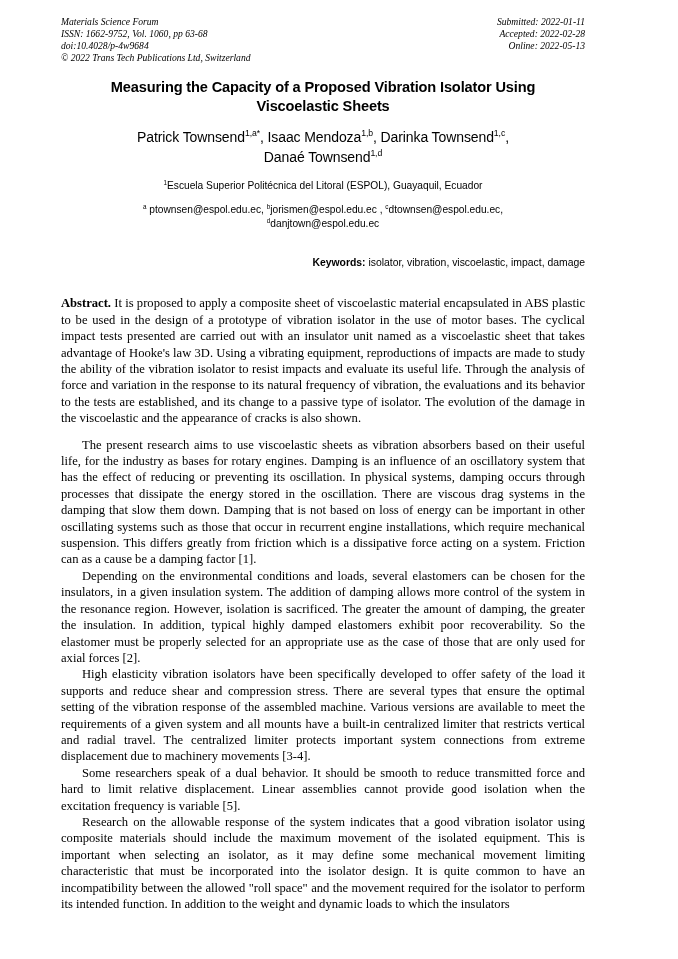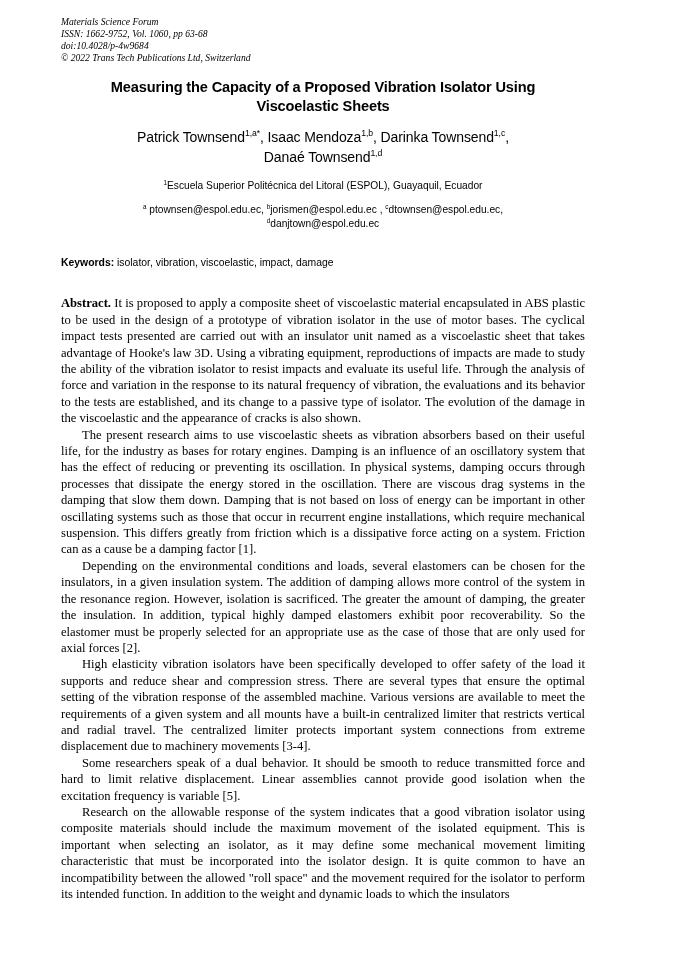--- a/index.html
+++ b/index.html
@@ -91,20 +91,21 @@
     line-height: 13.5px;
   }
   .email-line { display: block; }
 
   
   .keywords-block {
     margin-top: 26px;
     font-family: "Liberation Sans", sans-serif;
     font-size: 10.4px;
     line-height: 14px;
+    text-align: right;
   }
   .keywords-label { font-weight: bold; }
 
   
   .abstract-block {
     margin-top: 25px;
     font-family: "Liberation Serif", serif;
     font-size: 12.6px;
     line-height: 16.4px;
     text-align: justify;
@@ -116,20 +117,21 @@
   .section-heading {
     margin-top: 26px;
     font-family: "Liberation Serif", serif;
     font-weight: bold;
     font-size: 12.6px;
     line-height: 16px;
   }
 
   
   .body-block {
+    margin-top: 10px;
     font-family: "Liberation Serif", serif;
     font-size: 12.6px;
     line-height: 16.4px;
   }
   .body-para {
     margin: 0;
     text-align: justify;
     text-justify: inter-word;
     text-indent: 21px;
   }
@@ -139,20 +141,25 @@
 <body>
 
 <div class="page">
 
   <div class="journal-header">
     <div class="journal-header-left">
       <span class="jh-line">Materials Science Forum</span>
       <span class="jh-line">ISSN: 1662-9752, Vol. 1060, pp 63-68</span>
       <span class="jh-line">doi:10.4028/p-4w9684</span>
       <span class="jh-line">© 2022 Trans Tech Publications Ltd, Switzerland</span>
+    </div>
+    <div class="journal-header-right">
+      <span class="jh-line">Submitted: 2022-01-11</span>
+      <span class="jh-line">Accepted: 2022-02-28</span>
+      <span class="jh-line">Online: 2022-05-13</span>
     </div>
   </div>
 
   <div class="title-block">
     <span class="title-line">Measuring the Capacity of a Proposed Vibration Isolator Using</span>
     <span class="title-line">Viscoelastic Sheets</span>
   </div>
 
   <div class="authors-block">
     <span class="authors-line"><span>Patrick Townsend</span><sup>1,a*</sup><span>, Isaac Mendoza</span><sup>1,b</sup><span>, Darinka Townsend</span><sup>1,c</sup><span>,</span></span>

